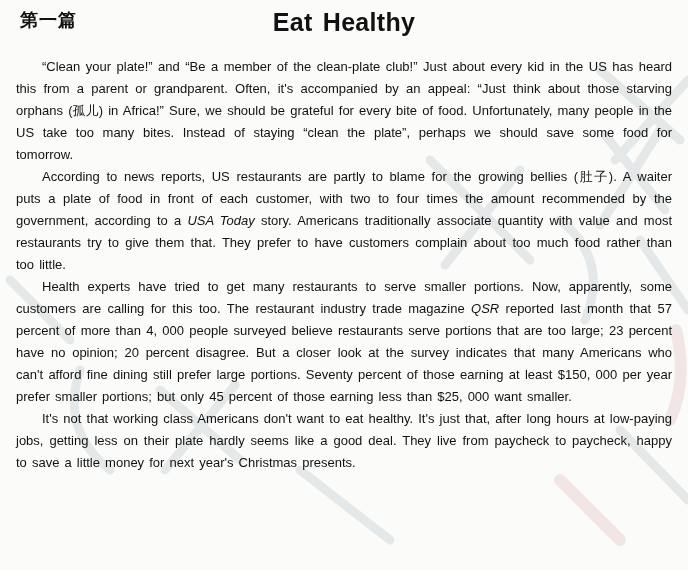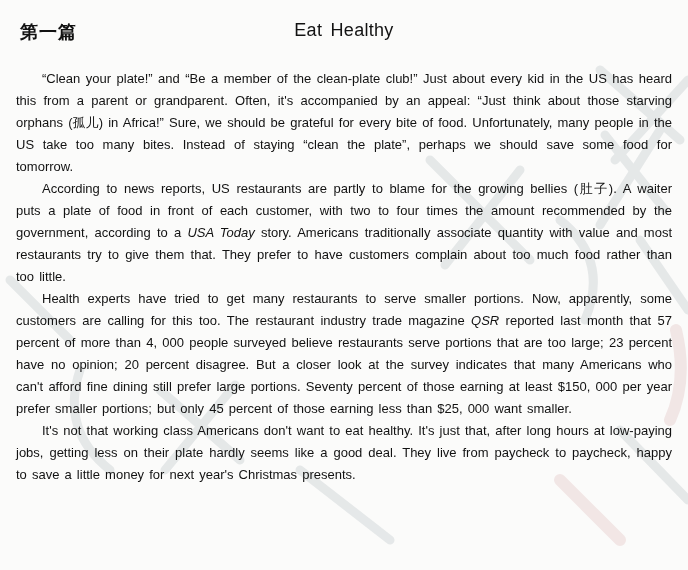--- a/index.html
+++ b/index.html
@@ -9,21 +9,21 @@
     background: #fbfbfa;
     font-family: "Liberation Sans", sans-serif;
     color: #121212;
     overflow: hidden;
   }
   .page {
     position: relative;
     width: 688px;
     height: 570px;
     box-sizing: border-box;
-    padding: 20px 16px 0 16px;
+    padding: 8px 16px 0 16px;
   }
   .watermark {
     position: absolute;
     inset: 0;
     z-index: 0;
     pointer-events: none;
   }
   .header {
     position: relative;
     z-index: 1;
@@ -33,22 +33,22 @@
   .section-label {
     position: absolute;
     left: 4px;
     top: 0;
     font-weight: bold;
     font-size: 18px;
     letter-spacing: 1px;
   }
   .doc-title {
     text-align: center;
-    font-weight: normal;
-    font-size: 18px;
+    font-weight: bold;
+    font-size: 25px;
     letter-spacing: 0.3px;
     word-spacing: 3px;
   }
   .article {
     position: relative;
     z-index: 1;
     font-size: 13px;
     line-height: 22px;
     text-align: justify;
     word-spacing: 1.5px;

